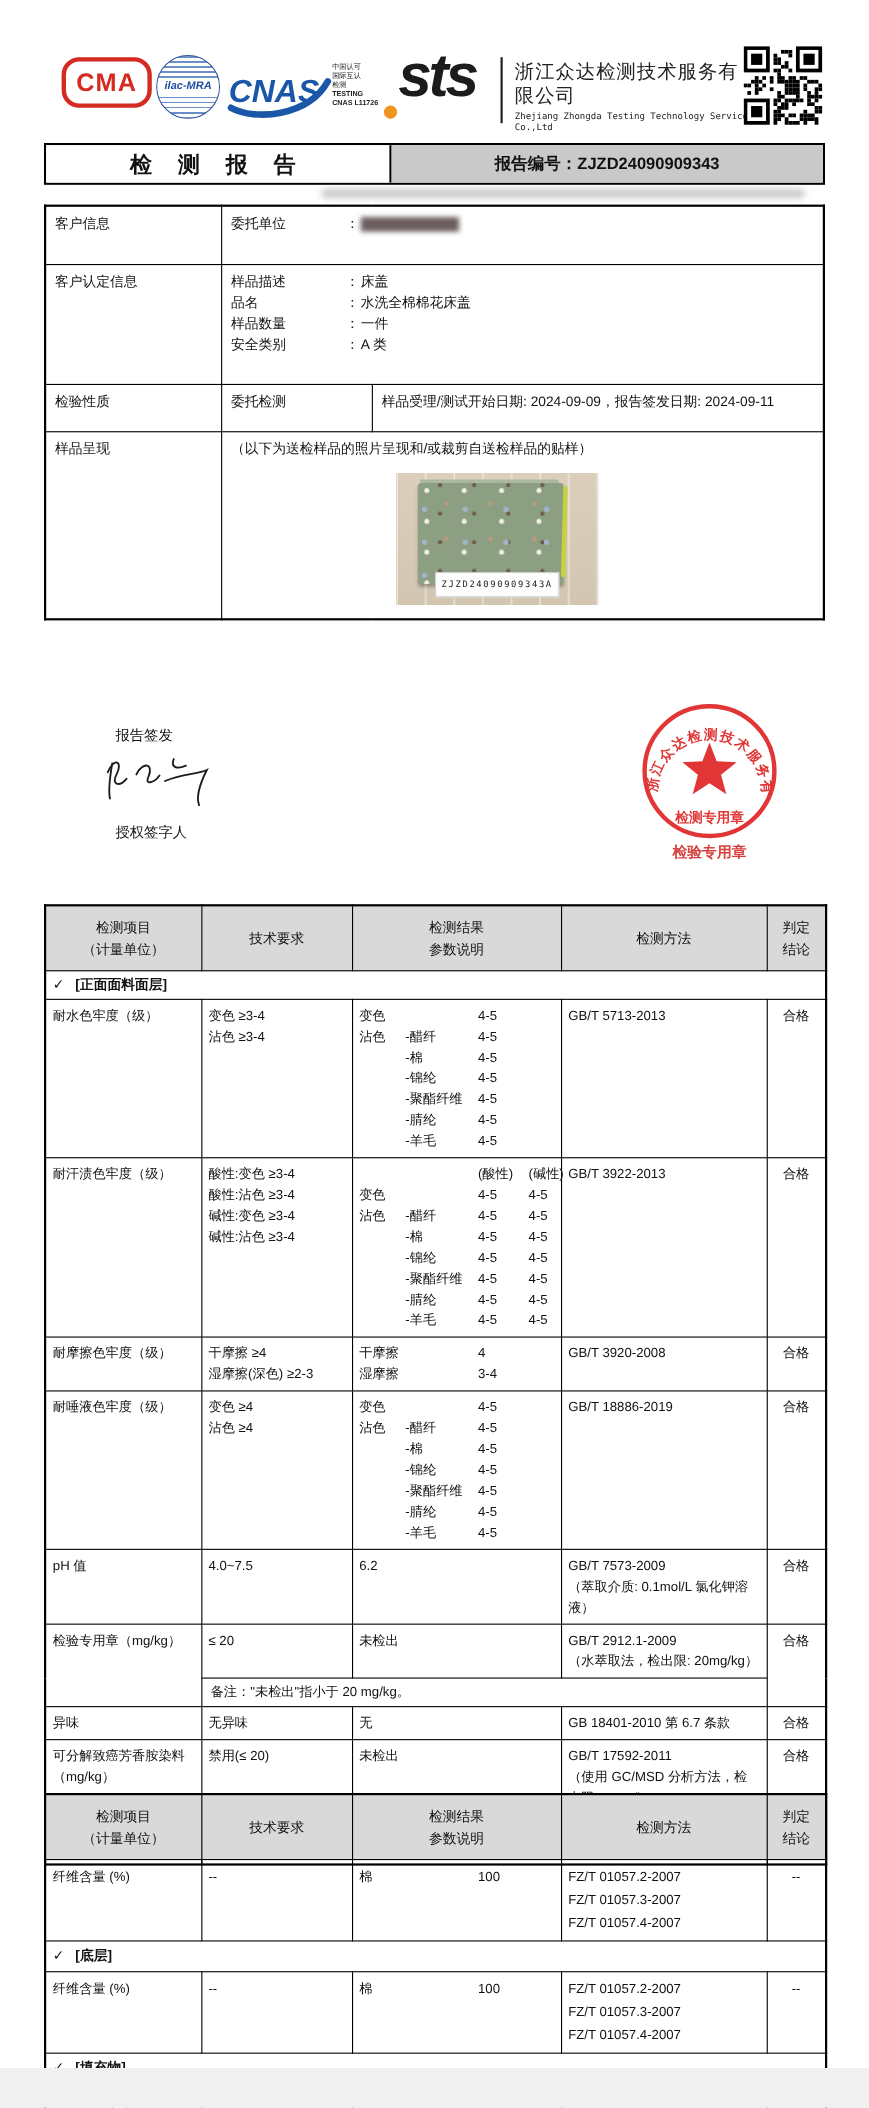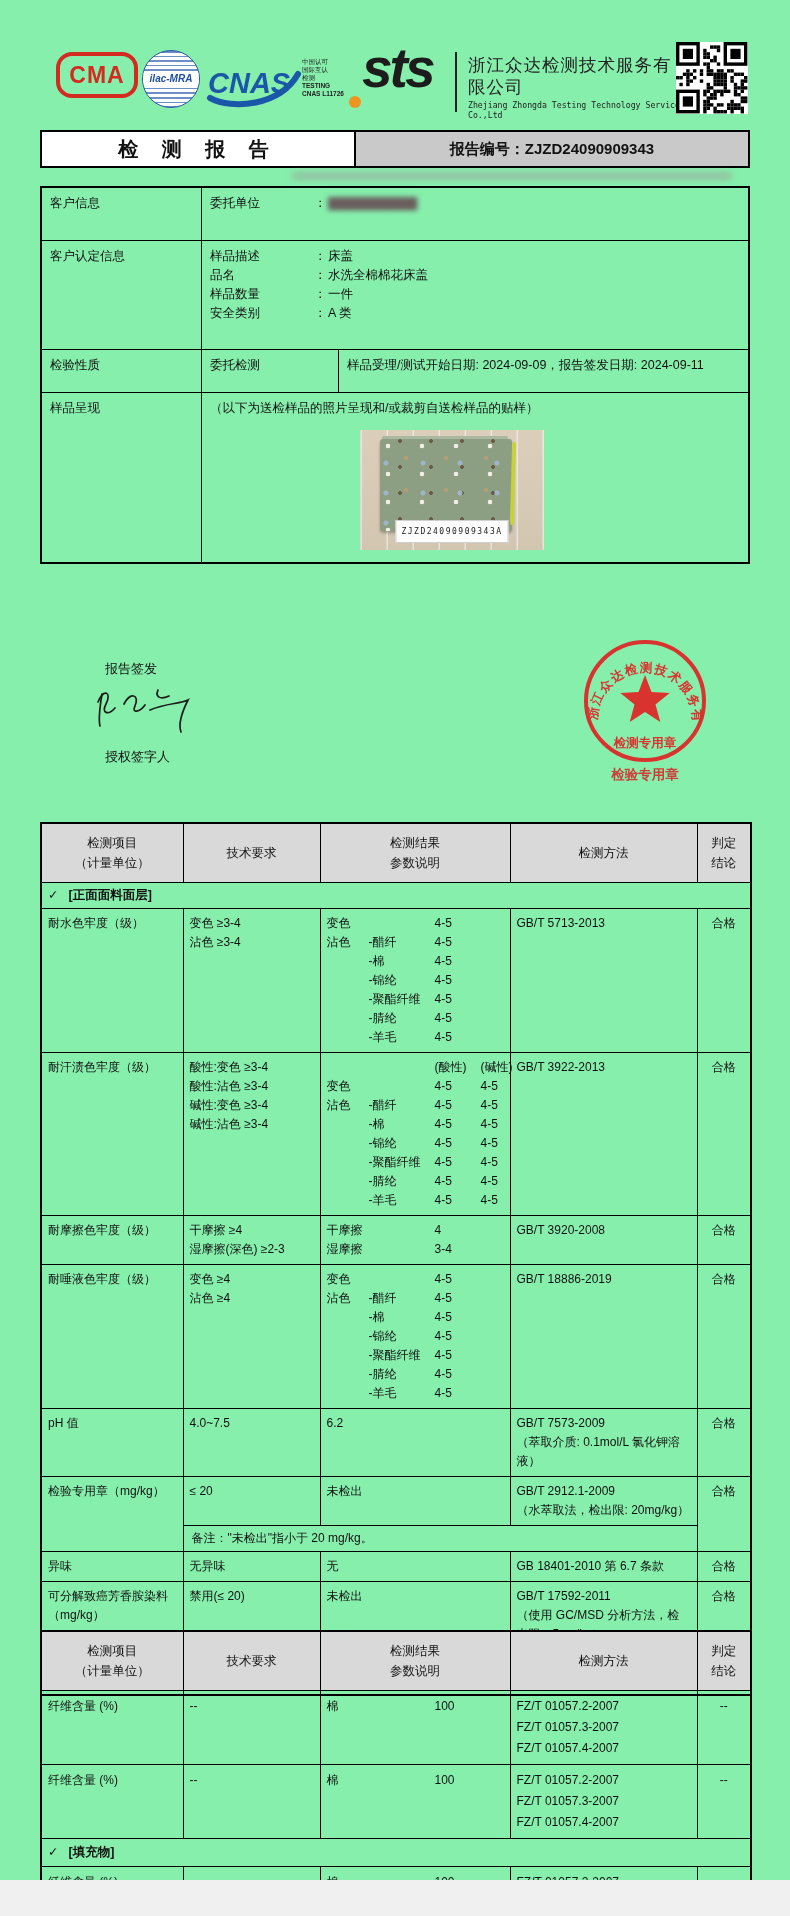--- a/index.html
+++ b/index.html
@@ -1,16 +1,16 @@
 <!DOCTYPE html>
 <html><head>
 <meta charset="utf-8">
 <style>
   html,body{margin:0;padding:0;background:#e8e8e8;}
-  .page{position:relative;width:790px;height:1916px;background:#86efac;margin:0 auto;
+  .page{position:relative;width:790px;height:1916px;background:#ffffff;margin:0 auto;
         font-family:"Liberation Sans","DejaVu Sans",sans-serif;color:#111;overflow:hidden;}
   .bottom-strip{position:absolute;left:0;top:1880px;width:790px;height:36px;background:#f0f0f0;}
 
   
   .hdr{position:absolute;left:0;top:0;width:790px;height:130px;}
   .cma-box{position:absolute;left:56px;top:52px;width:74px;height:38px;border:4px solid #d42a20;
            border-radius:16px;display:flex;align-items:center;justify-content:center;
            color:#d42a20;font-weight:bold;font-size:23px;letter-spacing:1px;}
   .cma-num{position:absolute;left:50px;top:100px;width:100px;font-size:10.5px;letter-spacing:.5px;color:#222;margin-top:36px;}
   .ilac{position:absolute;left:142px;top:50px;width:56px;height:56px;border-radius:50%;
@@ -668,20 +668,23 @@
               </div>
             </td>
             <td class="met">
               <div>FZ/T 01057.2-2007</div>
               <div>FZ/T 01057.3-2007</div>
               <div>FZ/T 01057.4-2007</div>
             </td>
             <td class="ver">--</td>
           </tr>
           <tr>
+            <td class="sec" colspan="5"><span class="chk">✓</span><b>[底层]</b></td>
+          </tr>
+          <tr>
             <td class="item">纤维含量 (%)</td>
             <td class="req">
               <div>--</div>
             </td>
             <td class="res">
               <div class="rl">
                 <span class="c1">棉</span>
                 <span class="c2"></span>
                 <span class="v">100</span>
                 <span class="v"></span>

